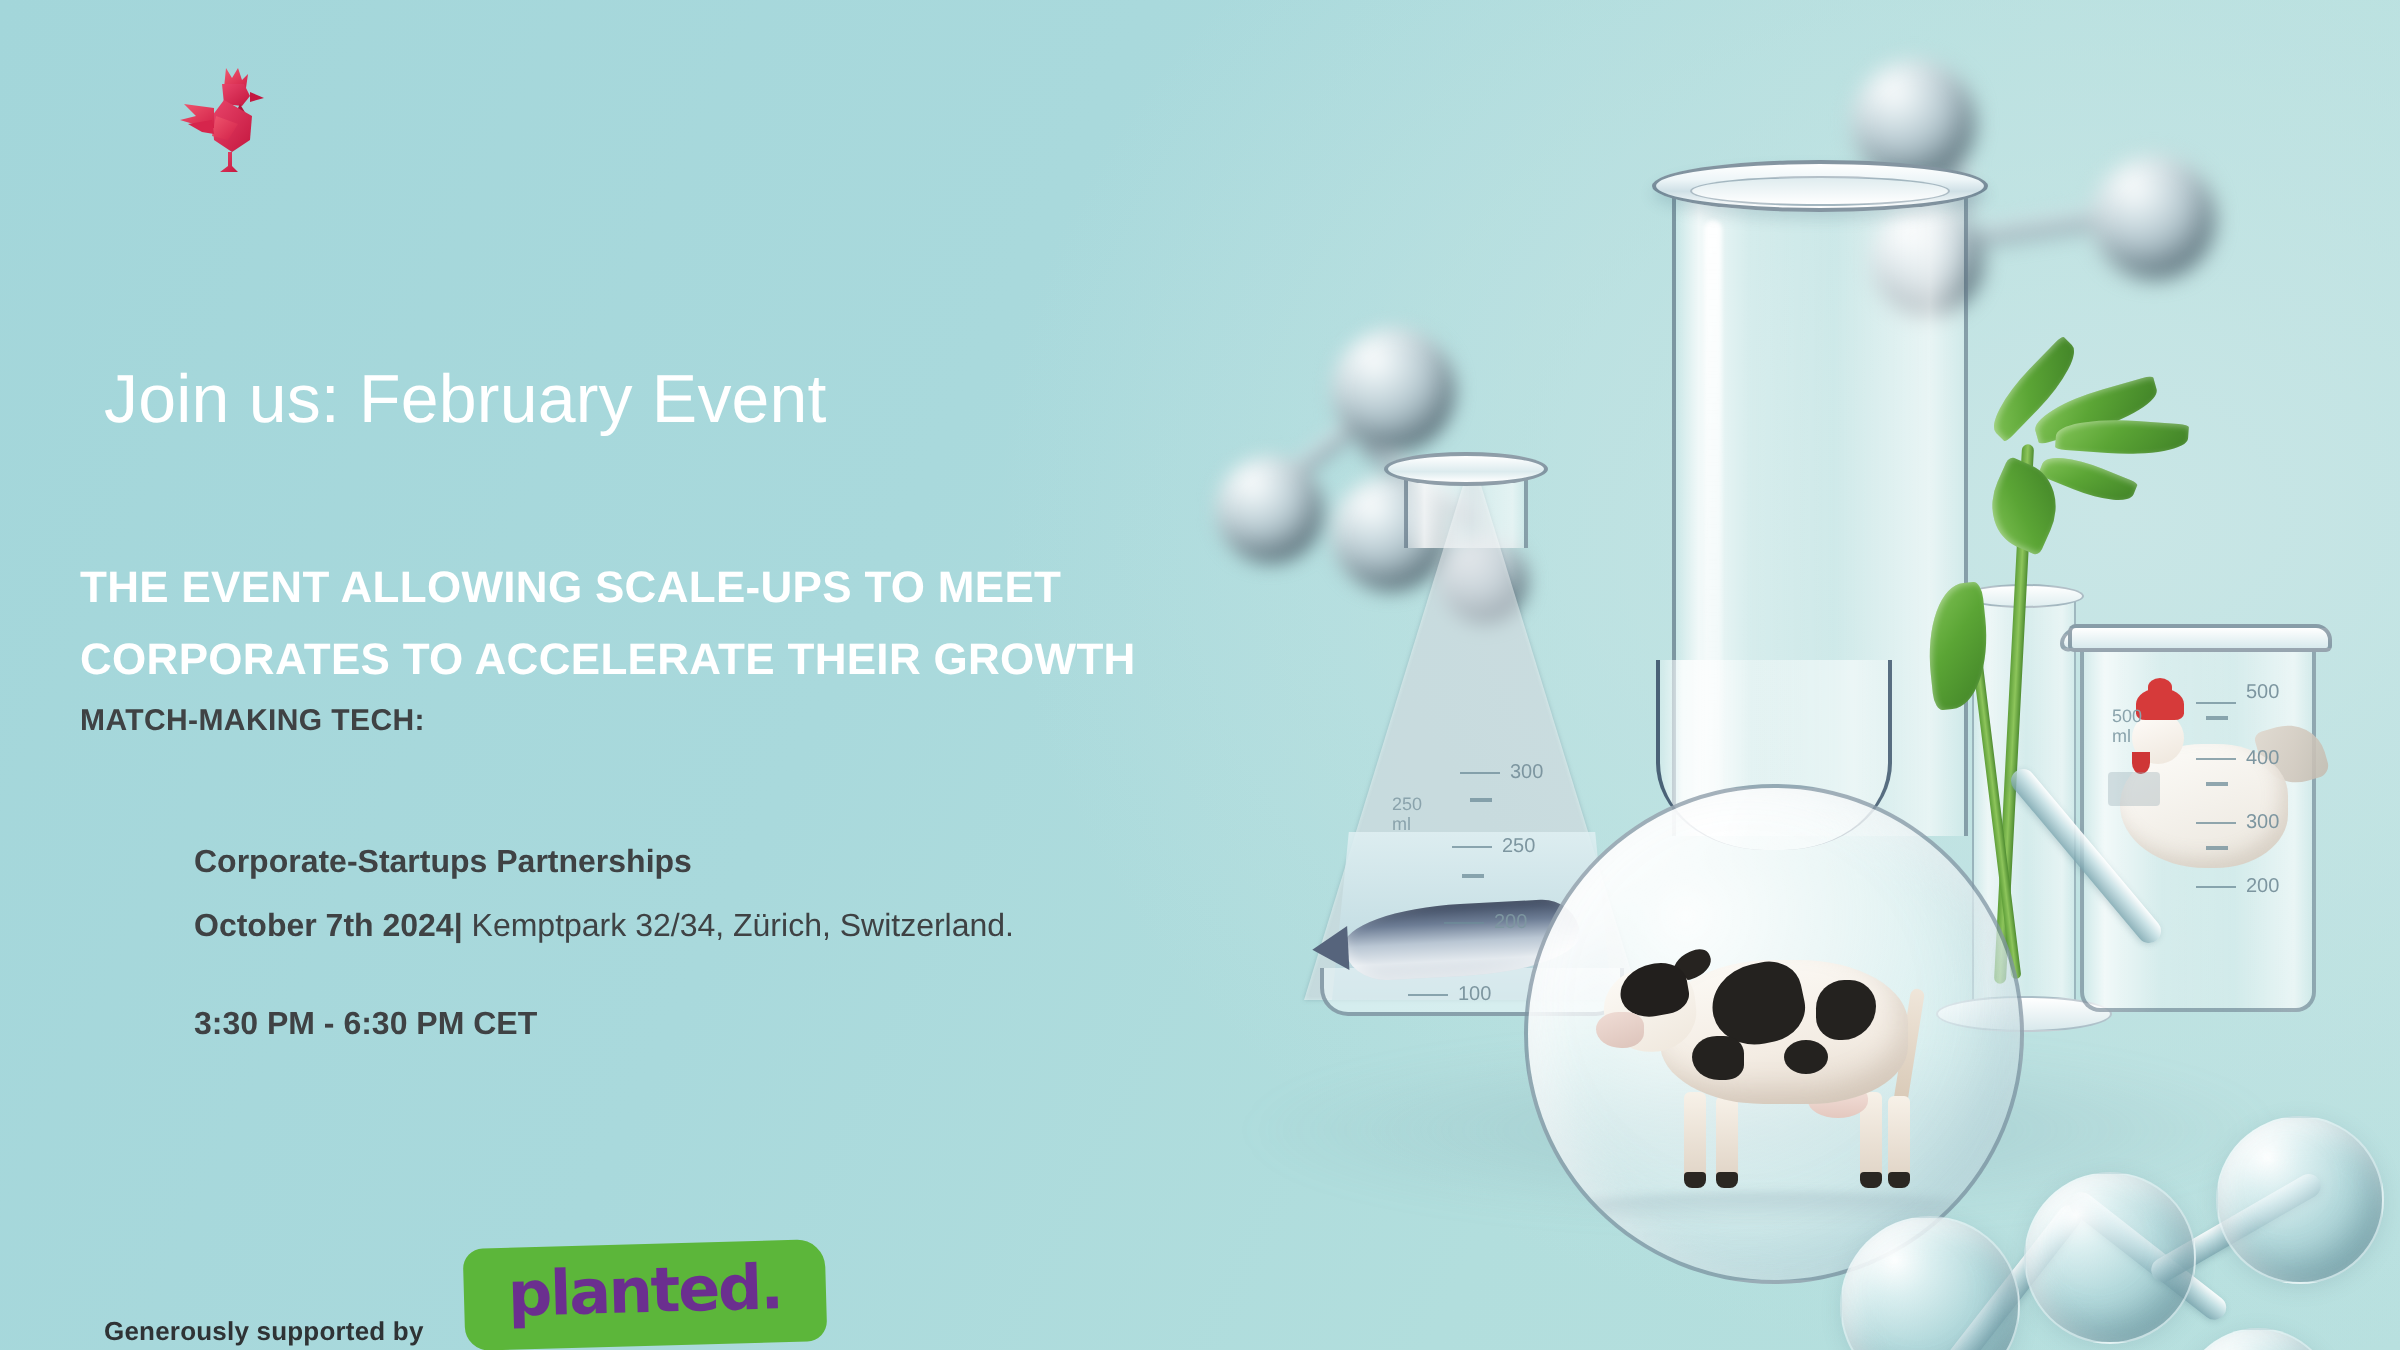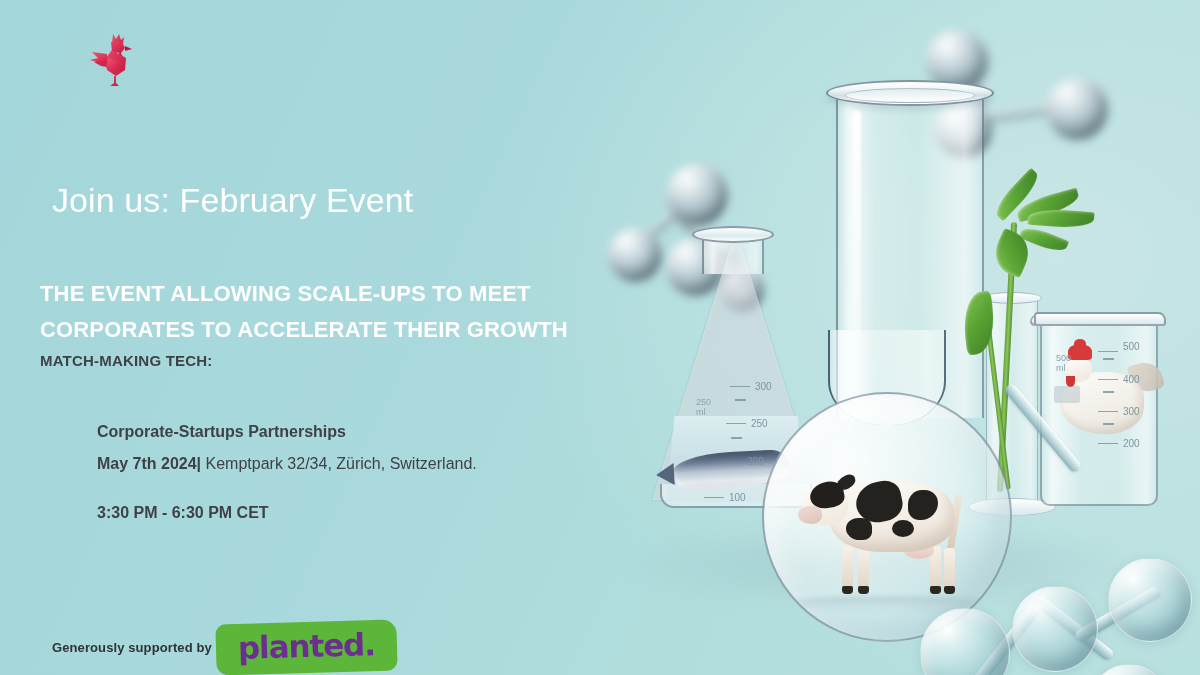--- a/index.html
+++ b/index.html
@@ -313,21 +313,21 @@
     font-size:15px; font-weight:700; color:#3f4244; letter-spacing:.2px;
   }
   .detail-block{ position:absolute; left:97px; top:388px; }
   .d-line{ font-size:16px; color:#3f4244; line-height:1; }
   .d-line.r1{ font-weight:700; margin-bottom:16px;margin-top:36px; }
   .d-line.r2{ margin-bottom:18px; }
   .d-line.r3{ font-weight:700;margin-top:33px; }
   .d-bold{ font-weight:700; }
   .d-reg{ font-weight:400; }
 
-  .footer{ position:absolute; left:52px; top:622px; display:flex; align-items:center; gap:4px; }
+  .footer{ position:absolute; left:52px; top:622px; display:flex; align-items:flex-end; gap:20px; }
   .footer-text{ font-size:13px; font-weight:700; color:#2f3335; letter-spacing:.1px; }
   .planted-badge{
     position:relative; padding:9px 22px 11px 22px;
     background:#5cb63a; border-radius:10px 14px 10px 12px;
     transform:rotate(-1.6deg);
   }
   .planted-text{
     font-size:31px; font-weight:700; color:#6b2f8f; letter-spacing:-1.1px;
     font-family:"DejaVu Sans", sans-serif; line-height:1; display:block;
   }
@@ -530,21 +530,21 @@
 
   <div class="headline">Join us: February Event</div>
 
   <div class="subhead">THE EVENT ALLOWING SCALE-UPS TO MEET CORPORATES TO ACCELERATE THEIR  GROWTH</div>
 
   <div class="match-title">MATCH-MAKING TECH:</div>
 
   <div class="detail-block">
     <div class="d-line r1">Corporate-Startups Partnerships</div>
     <div class="d-line r2">
-      <span class="d-bold">May 7th 2024</span><span class="d-bold">|</span> <span class="d-reg">Kemptpark 32/34, Zürich, Switzerland.</span>
+      <span class="d-bold">October 7th 2024</span><span class="d-bold">|</span> <span class="d-reg">Kemptpark 32/34, Zürich, Switzerland.</span>
     </div>
     <div class="d-line r3">3:30 PM - 6:30 PM CET</div>
   </div>
 
   <div class="footer">
     <span class="footer-text">Generously supported by</span>
     <span class="planted-badge">
       <span class="planted-text">planted.</span>
     </span>
   </div>

